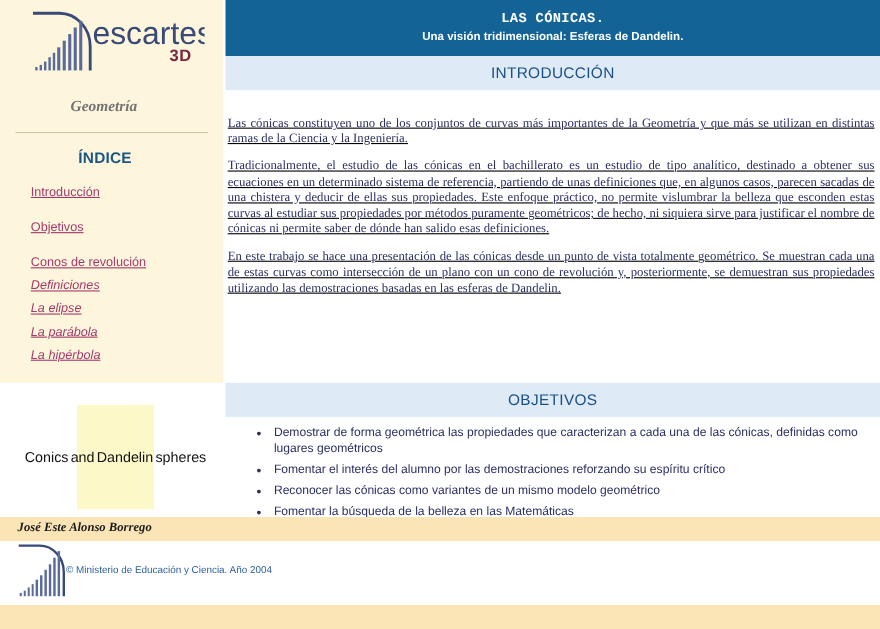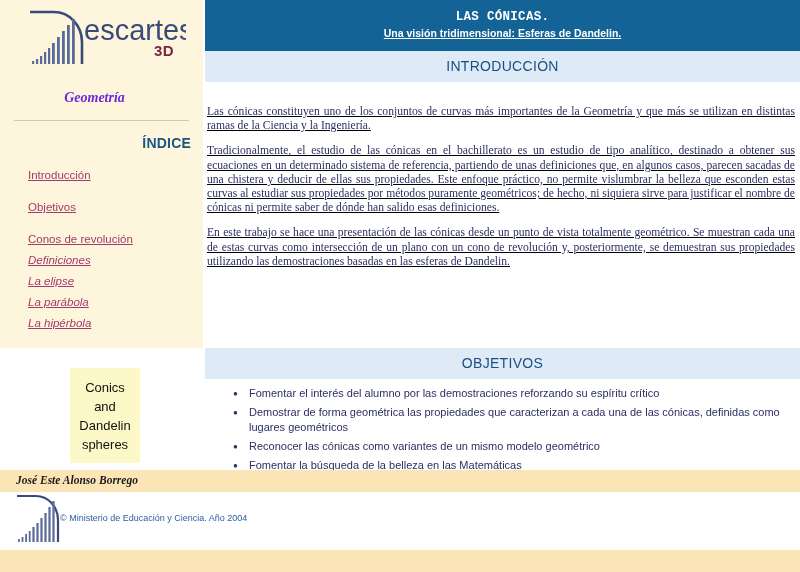--- a/index.html
+++ b/index.html
@@ -53,32 +53,32 @@
     font-weight: bold;
     color: #7b2340;
     letter-spacing: 0.5px;
   }
   .geometria {
     text-align: center;
     font-family: "Liberation Serif", serif;
     font-style: italic;
     font-weight: bold;
     font-size: 14px;
-    color: #6d28d9;
+    color: #737373;
     margin-top: 12px;
     padding-right: 14px;
   }
   .side-rule {
     border: none;
     border-top: 1px solid #cfc9a8;
     margin: 14px 14px 0 14px;
     height: 0;
   }
   .indice-title {
-    text-align: right;
+    text-align: center;
     font-size: 14px;
     font-weight: bold;
     color: #1a5583;
     margin-top: 14px;
     padding-right: 12px;
     letter-spacing: 0.2px;
   }
   .index-list {
     margin: 14px 0 0 0;
     padding: 0 0 0 28px;
@@ -98,21 +98,21 @@
 
   
   .conics-box {
     position: absolute;
     left: 70px;
     top: 368px;
     width: 70px;
     height: 95px;
     background: #fdf8c8;
     display: flex;
-    flex-direction: column;
+    flex-direction: row;
     align-items: center;
     justify-content: center;
     gap: 2px;
   }
   .conics-box span {
     font-family: "Liberation Sans", sans-serif;
     font-size: 13px;
     color: #111111;
     line-height: 17px;
     text-align: center;
@@ -137,21 +137,20 @@
     font-weight: bold;
     letter-spacing: 0.3px;
     line-height: 16px;
     font-family: Liberation Mono, monospace;
   }
   .title-sub {
     font-size: 10.5px;
     font-weight: bold;
     line-height: 15px;
     margin-top: 1px;
-    text-decoration: underline;
   }
   .section-head {
     background: #dfeaf7;
     color: #1a4f86;
     text-align: center;
     font-size: 14px;
     padding: 7px 0 8px 0;
     letter-spacing: 0.3px;
   }
   .body-copy {
@@ -330,22 +329,22 @@
 
     <div class="body-copy">
       <p>Las cónicas constituyen uno de los conjuntos de curvas más importantes de la Geometría y que más se utilizan en distintas ramas de la Ciencia y la Ingeniería.</p>
       <p>Tradicionalmente, el estudio de las cónicas en el bachillerato es un estudio de tipo analítico, destinado a obtener sus ecuaciones en un determinado sistema de referencia, partiendo de unas definiciones que, en algunos casos, parecen sacadas de una chistera y deducir de ellas sus propiedades. Este enfoque práctico, no permite vislumbrar la belleza que esconden estas curvas al estudiar sus propiedades por métodos puramente geométricos; de hecho, ni siquiera sirve para justificar el nombre de cónicas ni permite saber de dónde han salido esas definiciones.</p>
       <p>En este trabajo se hace una presentación de las cónicas desde un punto de vista totalmente geométrico. Se muestran cada una de estas curvas como intersección de un plano con un cono de revolución y, posteriormente, se demuestran sus propiedades utilizando las demostraciones basadas en las esferas de Dandelin.</p>
     </div>
 
     <div class="objectives">
       <div class="section-head">OBJETIVOS</div>
       <ul class="obj-list">
+        <li>Demostrar de forma geométrica las propiedades que caracterizan a cada una de las cónicas, definidas como lugares geométricos</li>
         <li>Fomentar el interés del alumno por las demostraciones reforzando su espíritu crítico</li>
-        <li>Demostrar de forma geométrica las propiedades que caracterizan a cada una de las cónicas, definidas como lugares geométricos</li>
         <li>Reconocer las cónicas como variantes de un mismo modelo geométrico</li>
         <li>Fomentar la búsqueda de la belleza en las Matemáticas</li>
       </ul>
     </div>
   </div>
 
   <div class="author-bar">
     <span>José Este Alonso Borrego</span>
   </div>
 

